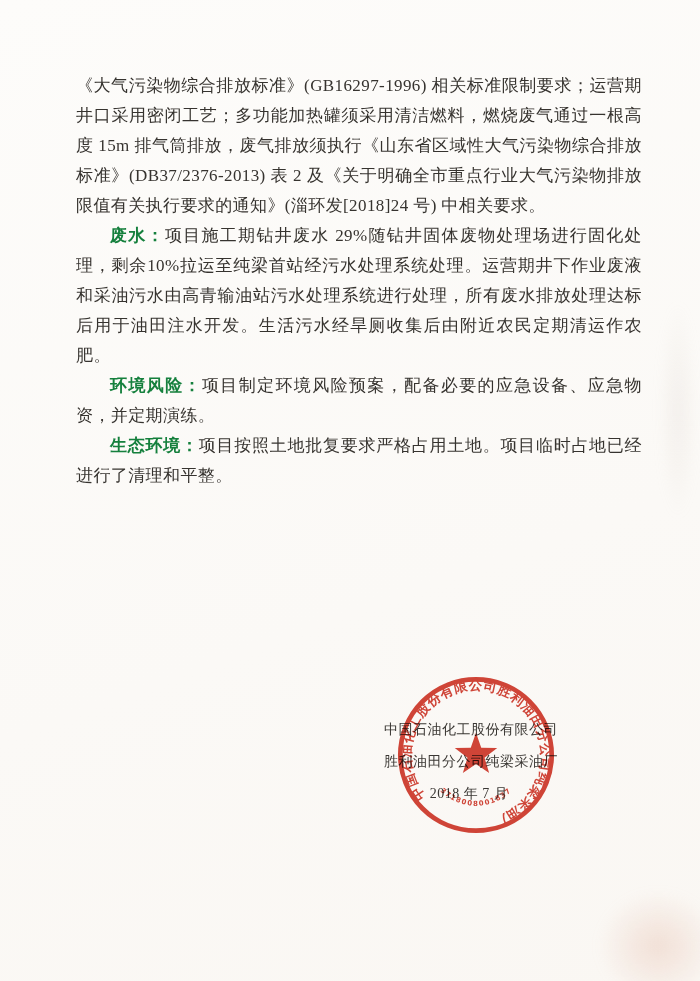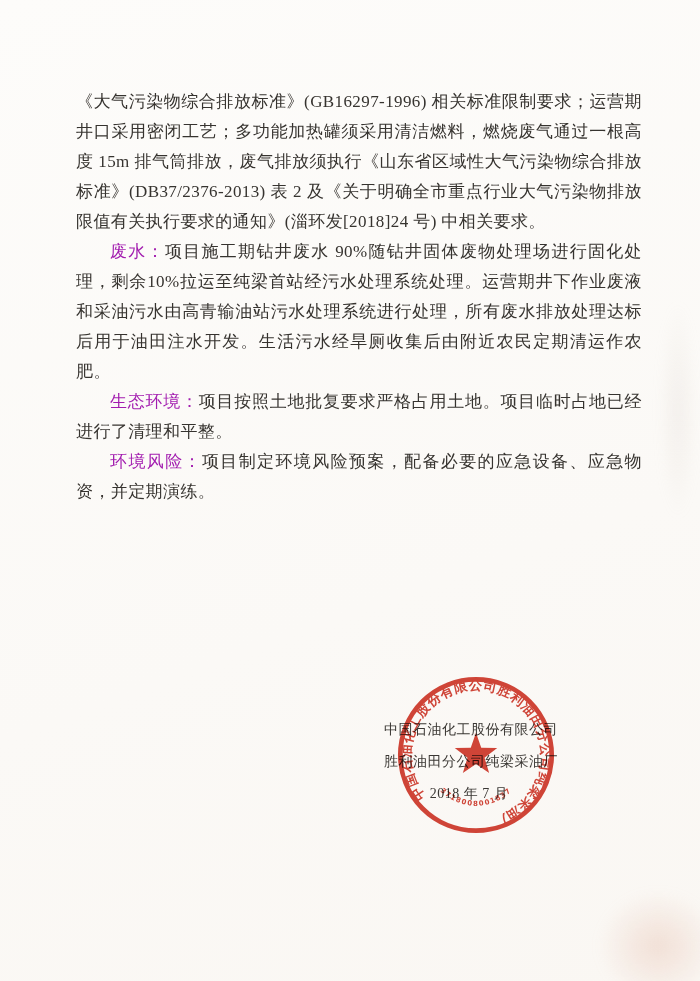--- a/index.html
+++ b/index.html
@@ -34,38 +34,38 @@
     top: 300px;
     width: 40px;
     height: 220px;
     background: radial-gradient(closest-side, rgba(210,200,190,0.18), rgba(210,200,190,0));
     filter: blur(5px);
   }
 
   .text-block {
     position: absolute;
     left: 76px;
-    top: 87px;
+    top: 71px;
     width: 566px;
     font-size: 17px;
     line-height: 30px;
     color: #36332f;
     text-align: justify;
     letter-spacing: 0.4px;
   }
   .text-block p {
     margin: 0;
     text-indent: 2em;
   }
   .text-block p.first {
     text-indent: 0;
   }
   .para-label {
-    font-weight: normal;
-    color: #a21caf;
+    font-weight: bold;
+    color: #15803d;
   }
 
   .signature-block {
     position: absolute;
     left: 384px;
     top: 714px;
     width: 170px;
     font-size: 14px;
     line-height: 32px;
     color: #3a3733;
@@ -90,23 +90,23 @@
 </head>
 <body>
 
 <div class="scan-page">
 
   <div class="smudge-b"></div>
   <div class="smudge-a"></div>
 
   <div class="text-block">
     <p class="first"><span>《大气污染物综合排放标准》(GB16297-1996) 相关标准限制要求；运营期井口采用密闭工艺；多功能加热罐须采用清洁燃料，燃烧废气通过一根高度 15m 排气筒排放，废气排放须执行《山东省区域性大气污染物综合排放标准》(DB37/2376-2013) 表 2 及《关于明确全市重点行业大气污染物排放限值有关执行要求的通知》(淄环发[2018]24 号) 中相关要求。</span></p>
-    <p><span class="para-label">废水：</span><span>项目施工期钻井废水 90%随钻井固体废物处理场进行固化处理，剩余10%拉运至纯梁首站经污水处理系统处理。运营期井下作业废液和采油污水由高青输油站污水处理系统进行处理，所有废水排放处理达标后用于油田注水开发。生活污水经旱厕收集后由附近农民定期清运作农肥。</span></p>
+    <p><span class="para-label">废水：</span><span>项目施工期钻井废水 29%随钻井固体废物处理场进行固化处理，剩余10%拉运至纯梁首站经污水处理系统处理。运营期井下作业废液和采油污水由高青输油站污水处理系统进行处理，所有废水排放处理达标后用于油田注水开发。生活污水经旱厕收集后由附近农民定期清运作农肥。</span></p>
+    <p><span class="para-label">环境风险：</span><span>项目制定环境风险预案，配备必要的应急设备、应急物资，并定期演练。</span></p>
     <p><span class="para-label">生态环境：</span><span>项目按照土地批复要求严格占用土地。项目临时占地已经进行了清理和平整。</span></p>
-    <p><span class="para-label">环境风险：</span><span>项目制定环境风险预案，配备必要的应急设备、应急物资，并定期演练。</span></p>
   </div>
 
   <div class="signature-block">
     <span class="sig-line">中国石油化工股份有限公司</span>
     <span class="sig-line">胜利油田分公司纯梁采油厂</span>
     <span class="sig-line">2018 年 7 月</span>
   </div>
 
   <svg class="seal" viewBox="0 0 200 200" xmlns="http://www.w3.org/2000/svg">
     <defs>

